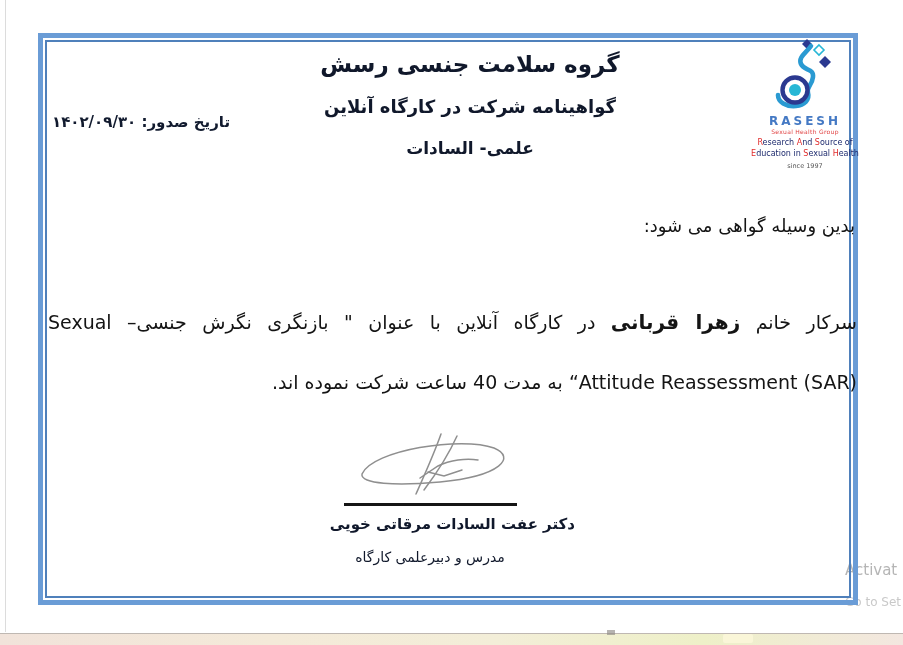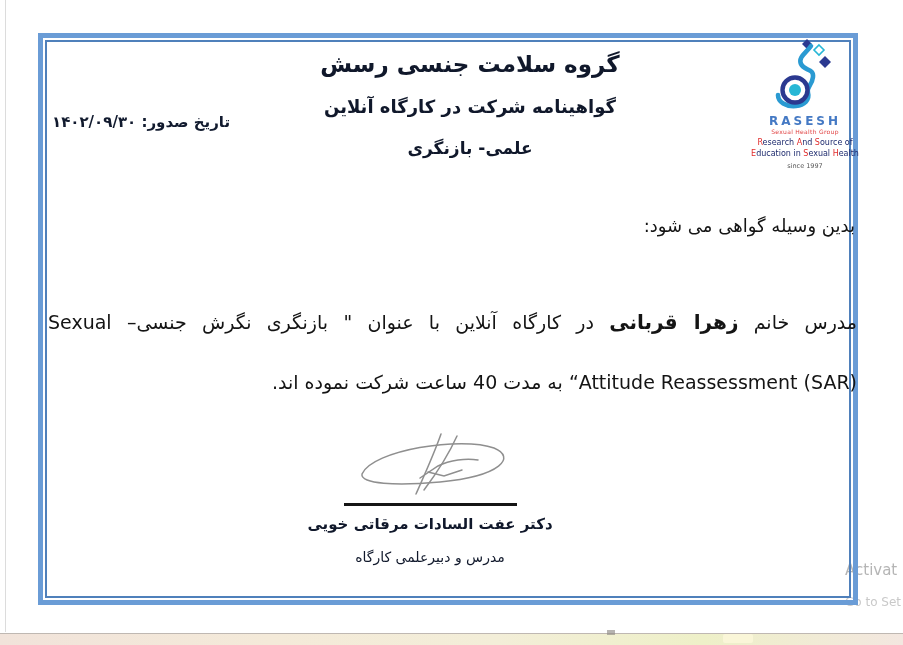--- a/index.html
+++ b/index.html
@@ -35,21 +35,21 @@
 
   .intro-line{position:absolute;right:48px;top:215px;font-size:18px;color:#141414;direction:rtl;white-space:nowrap;}
 
   .body-line{position:absolute;left:48px;right:46px;direction:rtl;font-size:19px;color:#141414;text-align:right;}
   .body-line1{top:310px;text-align:justify;text-align-last:justify;}
   .body-line2{top:371px;}
   .participant-name{font-weight:700;font-size:20px;}
 
   .signature-wrap{position:absolute;left:344px;top:428px;width:180px;}
   .signature-line{position:absolute;left:344px;top:503px;width:173px;height:3px;background:#151515;}
-  .signer-name{position:absolute;left:285px;top:515px;width:290px;text-align:center;
+  .signer-name{position:absolute;left:285px;top:515px;width:290px;text-align:right;
     font-size:15px;font-weight:700;color:#10182b;direction:rtl;}
   .signer-role{position:absolute;left:285px;top:549px;width:290px;text-align:center;
     font-size:14px;font-weight:400;color:#10182b;direction:rtl;}
 
   
   .watermark{position:absolute;left:845px;top:561px;z-index:1;white-space:nowrap;}
   .watermark-l1{font-size:15px;color:#b5b5b5;}
   .watermark-l2{font-size:12px;color:#c9c9c9;margin-top:16px;}
 
   
@@ -75,21 +75,21 @@
     <div class="cert-frame-inner"></div>
   </div>
 
   <div class="content">
 
     <div class="issue-date" dir="rtl">تاریخ صدور: ۱۴۰۲/۰۹/۳۰</div>
 
     <div class="header-block">
       <div class="header-title">گروه سلامت جنسی رسش</div>
       <div class="header-subtitle">گواهینامه شرکت در کارگاه آنلاین</div>
-      <div class="header-type">علمی- بازنگری</div>
+      <div class="header-type">علمی- السادات</div>
     </div>
 
     <div class="logo">
       <span>
         <svg width="80" height="78" viewBox="0 0 80 78">
 
           <polygon points="42,3 47,8 42,13 37,8" fill="#2b3990"></polygon>
           <polygon points="54,9 59,14 54,19 49,14" fill="none" stroke="#27b7d6" stroke-width="1.6"></polygon>
           <polygon points="60,20 66,26 60,32 54,26" fill="#2b3990"></polygon>
 
@@ -103,21 +103,21 @@
       <div class="logo-brand-sub">Sexual Health Group</div>
       <div class="logo-tagline">
         <div><span class="red-cap">R</span>esearch <span class="red-cap">A</span>nd <span class="red-cap">S</span>ource of</div>
         <div><span class="red-cap">E</span>ducation in <span class="red-cap">S</span>exual <span class="red-cap">H</span>ealth</div>
       </div>
       <div class="logo-since">since 1997</div>
     </div>
 
     <div class="intro-line" dir="rtl">بدین وسیله گواهی می شود:</div>
 
-    <div class="body-line body-line1" dir="rtl"><span>مدرس خانم </span><span class="participant-name">زهرا قربانی</span><span> در کارگاه آنلاین با عنوان " بازنگری نگرش جنسی– Sexual</span></div>
+    <div class="body-line body-line1" dir="rtl"><span>سرکار خانم </span><span class="participant-name">زهرا قربانی</span><span> در کارگاه آنلاین با عنوان " بازنگری نگرش جنسی– Sexual</span></div>
 
     <div class="body-line body-line2" dir="rtl">Attitude Reassessment (SAR)“ به مدت 40 ساعت شرکت نموده اند.</div>
 
     <div class="signature-wrap">
       <svg width="180" height="74" viewBox="0 0 180 74">
         <g fill="none" stroke="#8f8f8f" stroke-width="1.5" stroke-linecap="round">
           <path d="M18,46 C28,22 118,8 150,20 C172,29 158,48 96,54 C52,58 16,56 18,46 Z"></path>
           <path d="M97,6 C90,26 80,48 72,66"></path>
           <path d="M113,8 C104,28 92,46 80,62"></path>
           <path d="M76,50 L94,38 C106,32 122,30 134,32"></path>

